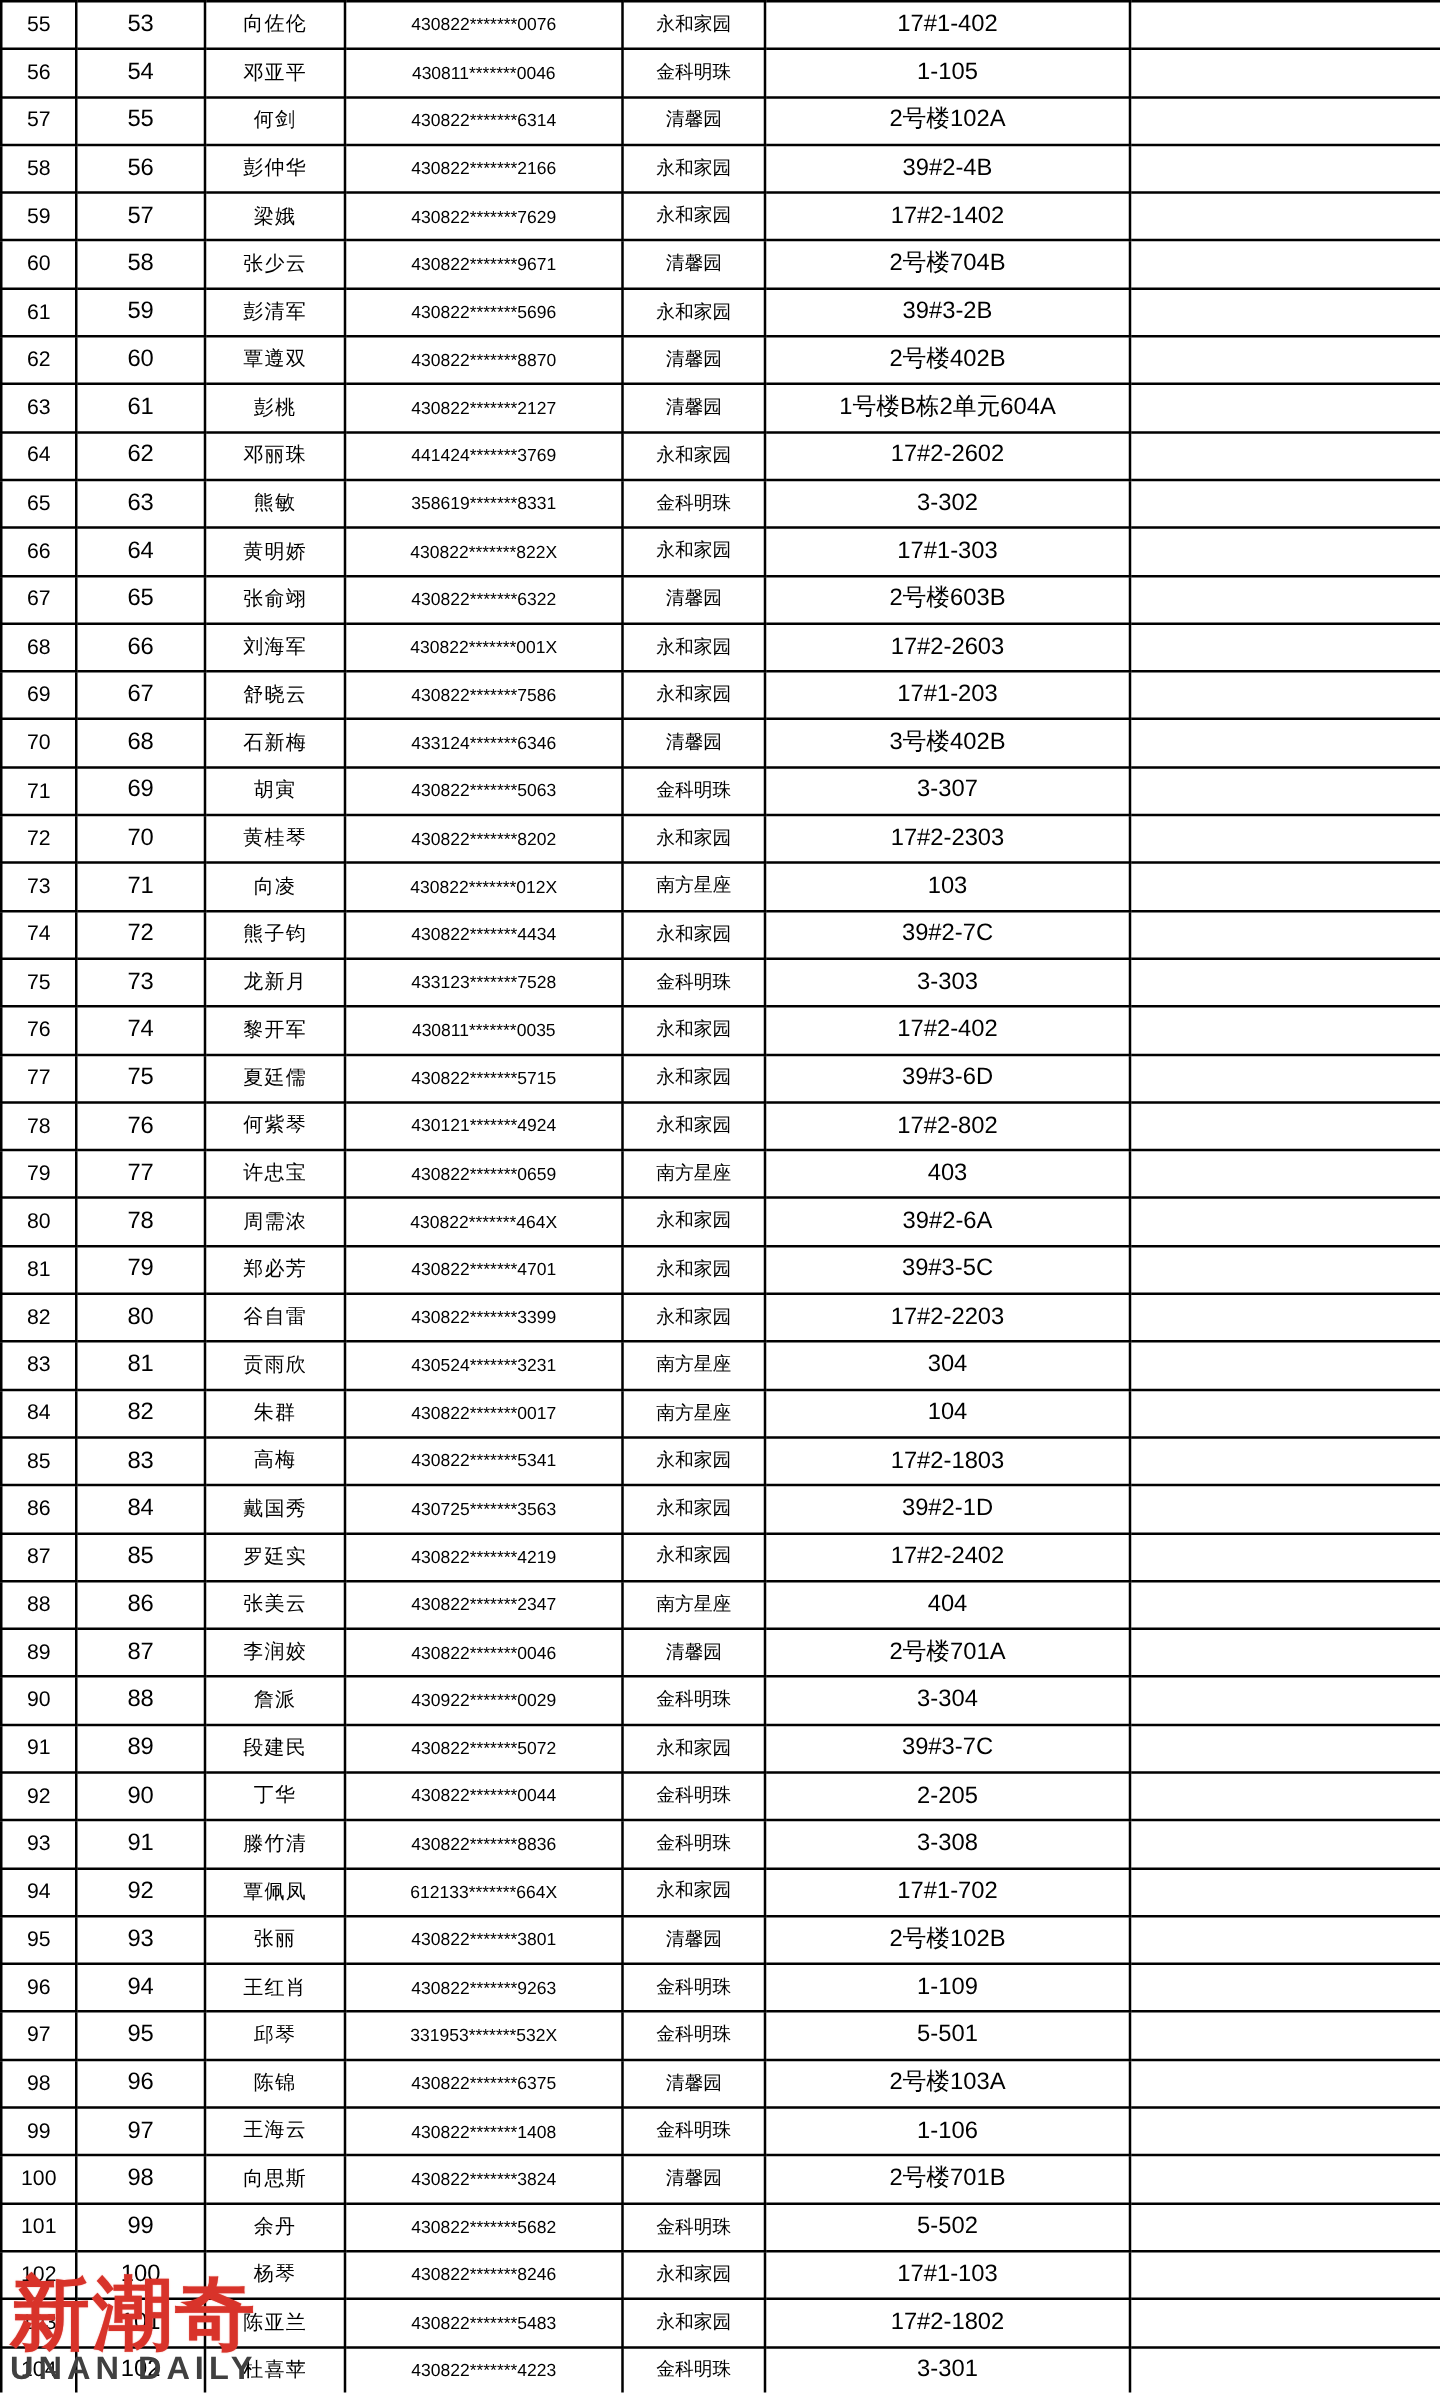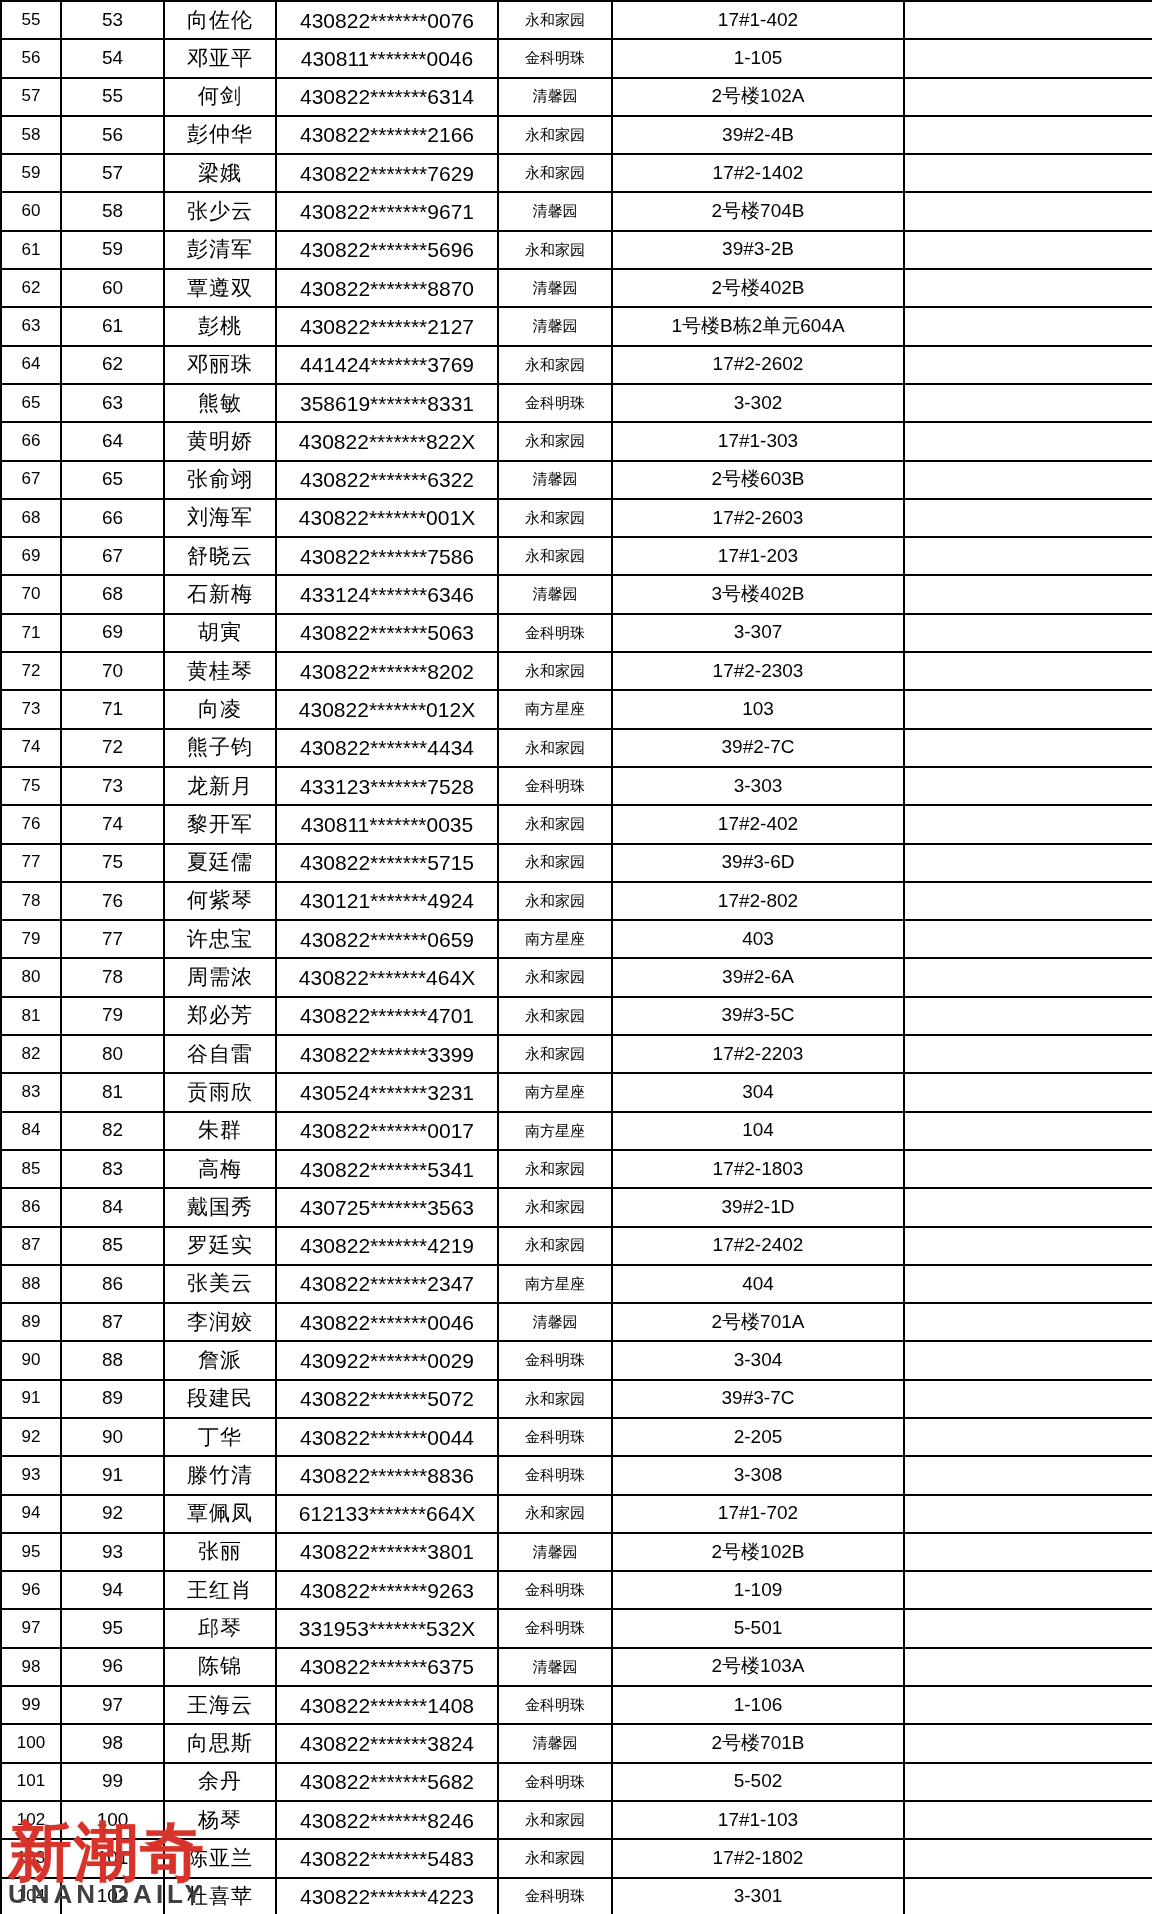--- a/index.html
+++ b/index.html
@@ -47,26 +47,25 @@
   col.c-blank  { width: 249px; }
 
   td.row-index {
     font-size: 17px;
   }
   td.seq {
     font-size: 19px;
     margin-left: 32px;
   }
   td.name {
-    font-size: 21px;
+    font-size: 16px;
     letter-spacing: 1px;
-    font-family: Liberation Serif, serif;
   }
   td.idnum {
-    font-size: 21px;
+    font-size: 14px;
     letter-spacing: 0px;
   }
   td.estate {
     font-size: 15px;
   }
   td.addr {
     font-size: 19px;
   }
   td.blank {
     font-size: 19px;

